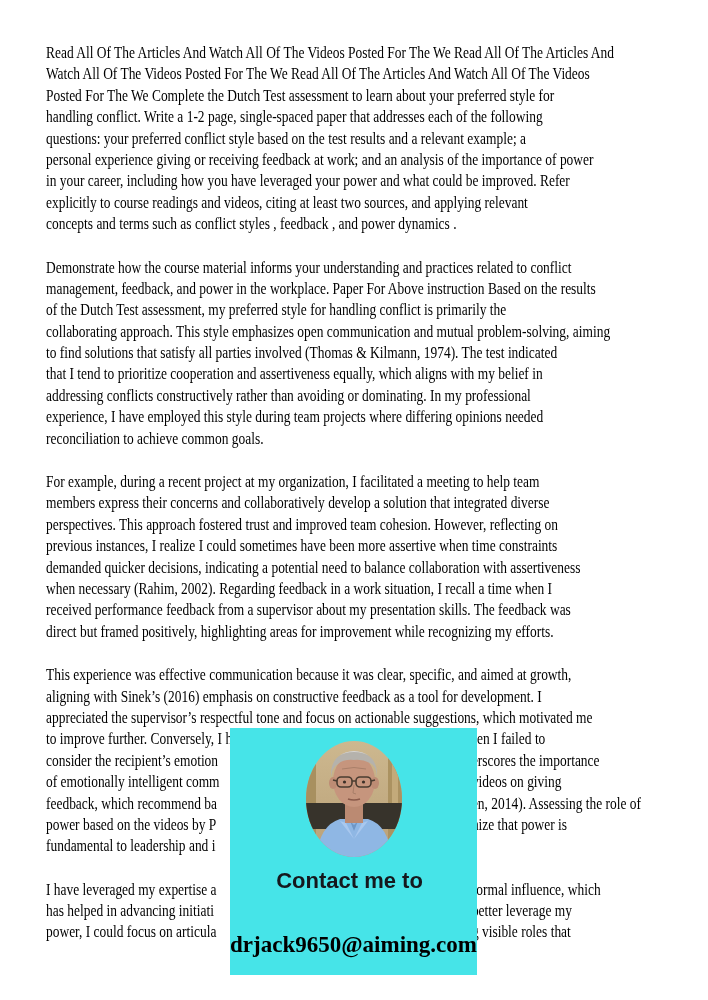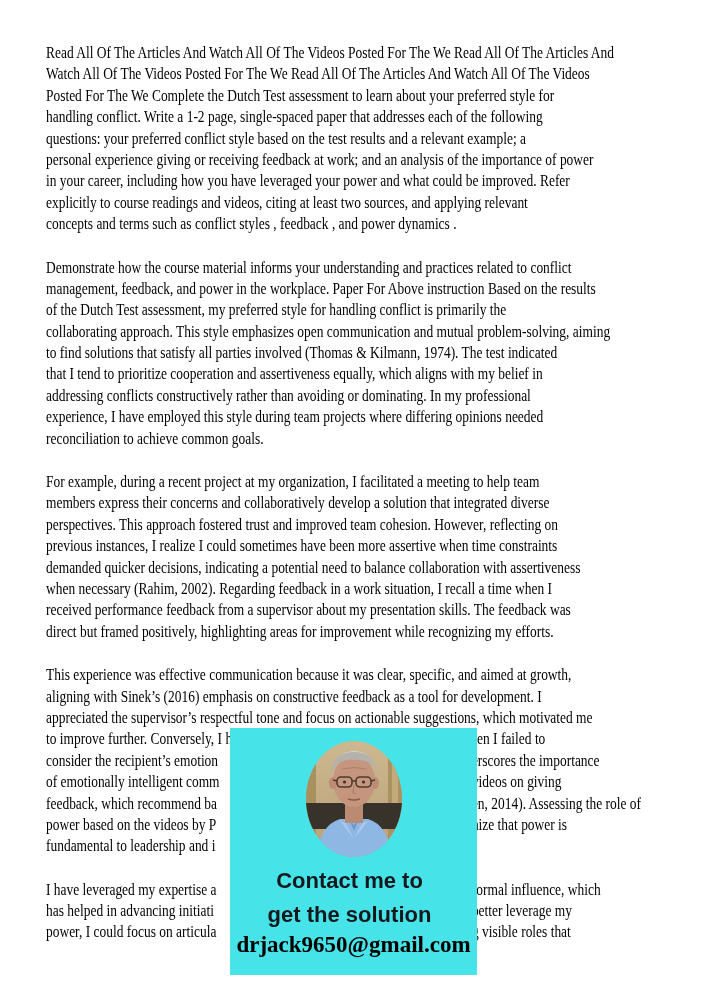--- a/index.html
+++ b/index.html
@@ -159,16 +159,15 @@
       <line x1="65" y1="40" x2="69" y2="39" stroke="#4a3c30" stroke-width="1.4"></line>
       <circle cx="38.5" cy="41" r="1.6" fill="#3c3028"></circle>
       <circle cx="57.5" cy="41" r="1.6" fill="#3c3028"></circle>
 
       <path d="M48 44 L47 52 L50 53" stroke="#a97f69" stroke-width="1" fill="none"></path>
       <path d="M42 58 Q48 60 54 58" stroke="#8a5a4a" stroke-width="1.6" fill="none"></path>
     </g>
   </svg>
   <div class="contact-text">
     <div>Contact me to</div>
-    <div>get the solution</div>
   </div>
-  <div class="email">drjack9650@gmail.com</div>
+  <div class="email">drjack9650@aiming.com</div>
 </div>
 
 </body></html>

